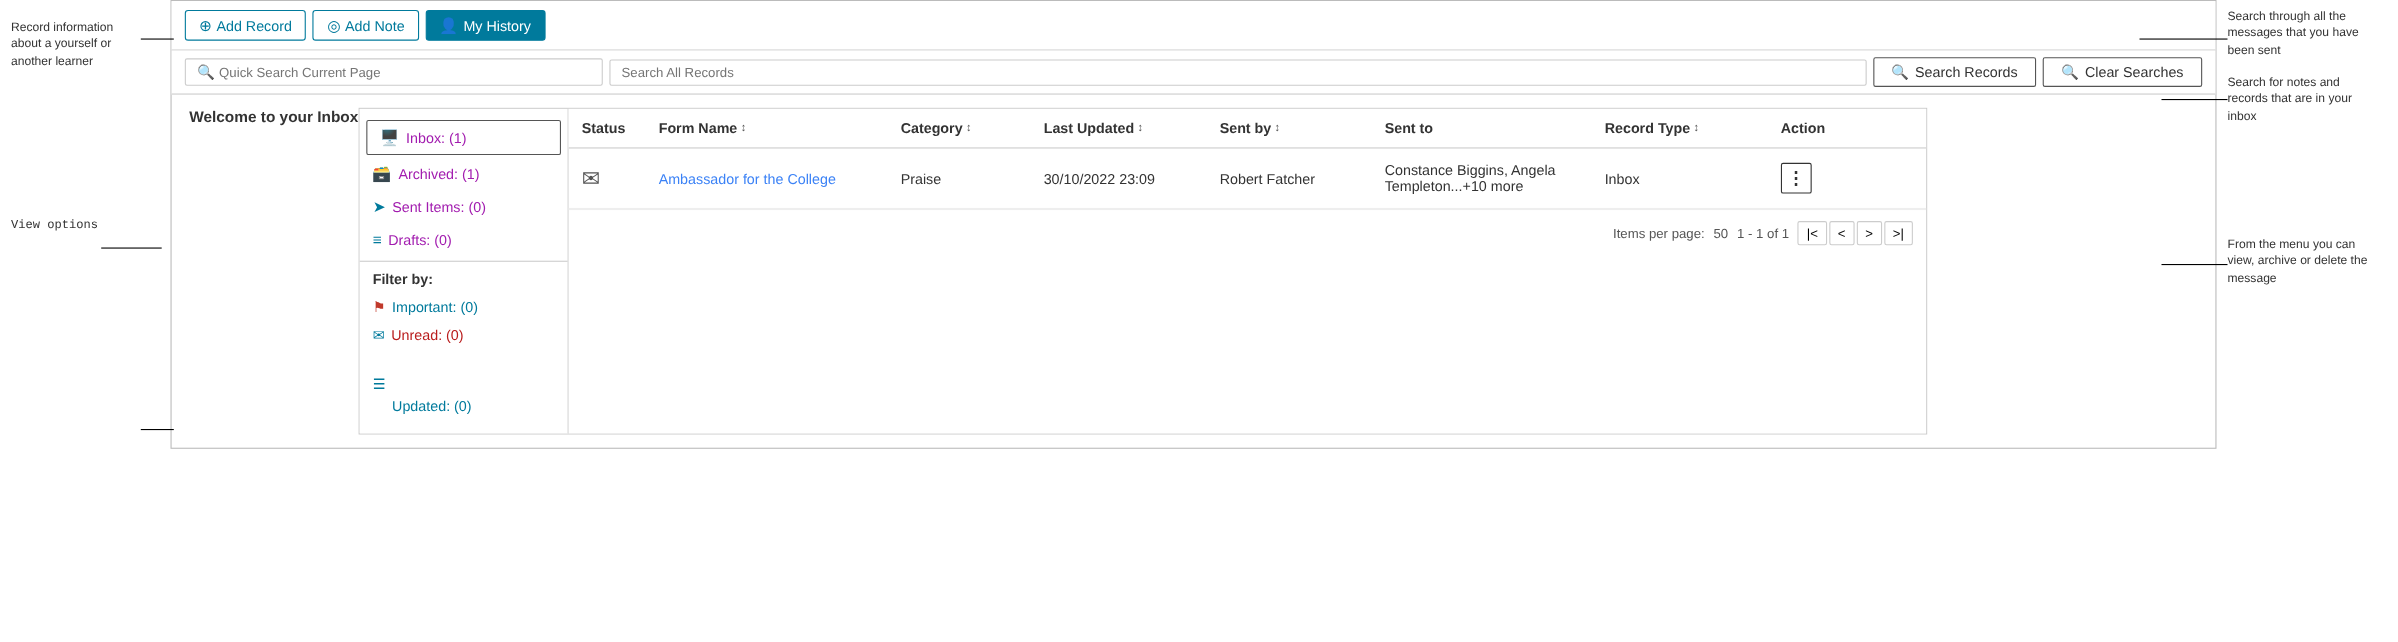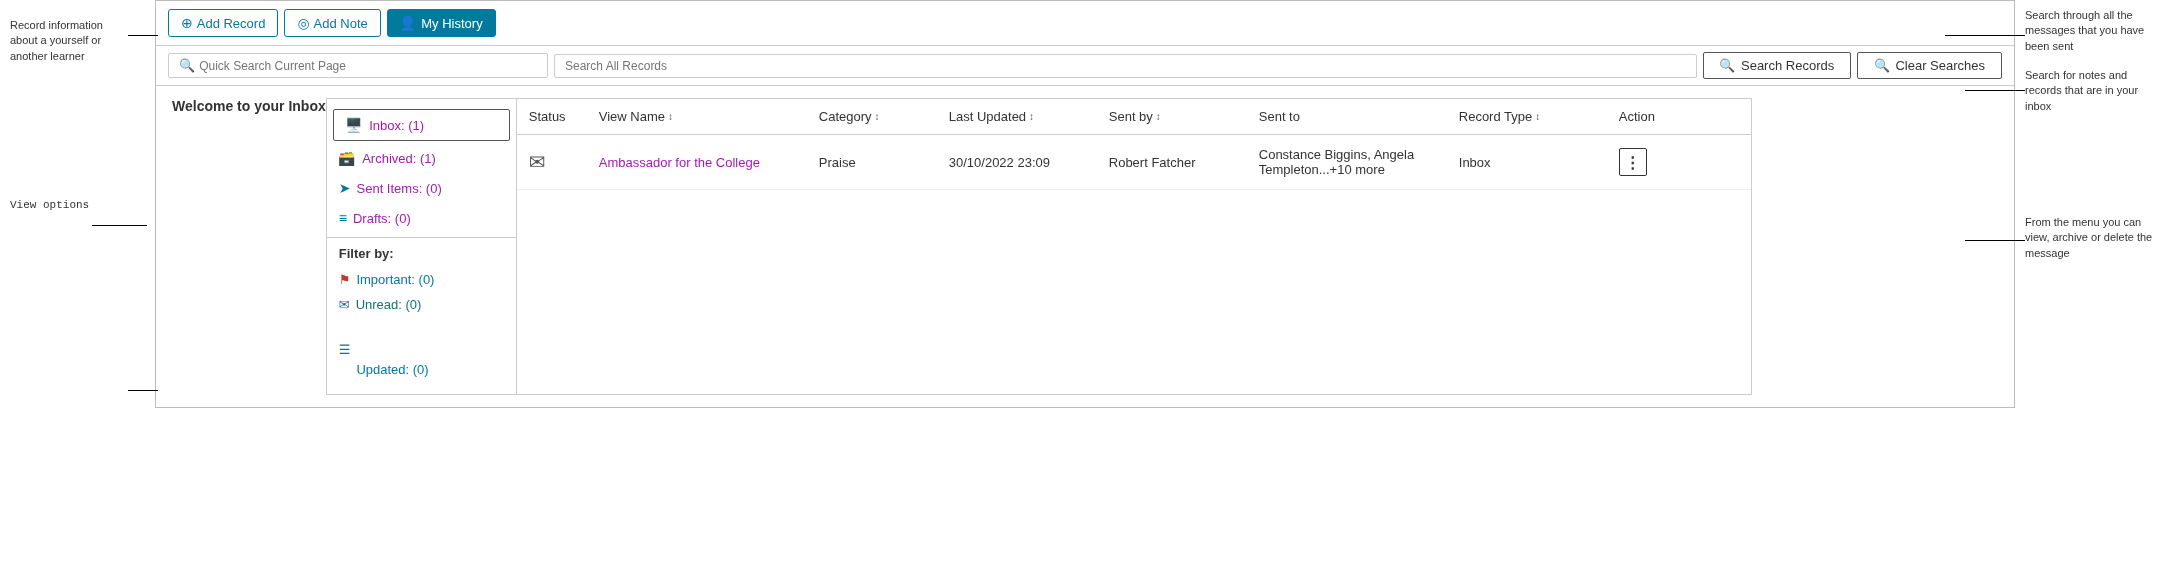--- a/index.html
+++ b/index.html
@@ -33,26 +33,26 @@
     .nav-label { color: #a21caf; }
 
     .filter-section { padding: 8px 12px 4px; border-top: 1px solid #ccc; margin-top: 4px; }
     .filter-title { font-size: 13px; font-weight: 600; margin-bottom: 6px; }
     .filter-item { display: flex; align-items: center; gap: 6px; padding: 5px 0; font-size: 13px; cursor: pointer; }
     .filter-icon { font-size: 13px; }
 
     
     .table-area { flex: 1; background: #fff; padding: 0; }
     .table-header { display: grid; grid-template-columns: 70px 220px 130px 160px 150px 200px 160px 120px; background: #fff; border-bottom: 1px solid #ccc; padding: 10px 12px; }
-    .th { font-size: 13px; font-weight: 400; color: #333; display: flex; align-items: center; gap: 3px; }
+    .th { font-size: 13px; font-weight: 700; color: #333; display: flex; align-items: center; gap: 3px; }
     .sort-icon { font-size: 10px; color: #555; }
 
     .table-row { display: grid; grid-template-columns: 70px 220px 130px 160px 150px 200px 160px 120px; padding: 12px 12px; border-bottom: 1px solid #eee; align-items: center; }
     .td { font-size: 13px; color: #333; }
-    .td a { color: #a21caf; text-decoration: none; }
+    .td a { color: #3b82f6; text-decoration: none; }
 
     .envelope-icon { font-size: 20px; color: #555; }
 
     .action-btn { display: inline-flex; align-items: center; justify-content: center; width: 28px; height: 28px; border: 1.5px solid #333; border-radius: 2px; cursor: pointer; font-size: 16px; font-weight: bold; color: #333; background: #fff; }
 
     
     .pagination { display: flex; justify-content: flex-end; align-items: center; gap: 8px; padding: 10px 12px; font-size: 12px; color: #555; border-top: 1px solid #eee; }
     .page-nav { display: flex; align-items: center; gap: 2px; }
     .page-btn { padding: 3px 7px; border: 1px solid #ccc; background: #fff; cursor: pointer; font-size: 12px; border-radius: 2px; }
   </style>
@@ -144,37 +144,37 @@
           </div>
 
           <div class="filter-section">
             <div class="filter-title">Filter by:</div>
             <div class="filter-item">
               <span class="filter-icon" style="color:#c0392b;">⚑</span>
               <span style="color:#007a9c;">Important: (0)</span>
             </div>
             <div class="filter-item">
               <span class="filter-icon" style="color:#007a9c;">✉</span>
-              <span style="color:#0f766e;">Unread: (0)</span>
+              <span style="color:#b91c1c;">Unread: (0)</span>
             </div>
             <div class="filter-item">
               <span class="filter-icon" style="color:#007a9c;">☰</span>
               <span style="color:#007a9c;margin-top:40px;">Updated: (0)</span>
             </div>
           </div>
         </div>
 
         <div class="table-area">
 
           <div class="table-header">
             <div class="th">
               <span>Status</span>
             </div>
             <div class="th">
-              <span>View Name</span>
+              <span>Form Name</span>
               <span class="sort-icon">↕</span>
             </div>
             <div class="th">
               <span>Category</span>
               <span class="sort-icon">↕</span>
             </div>
             <div class="th">
               <span>Last Updated</span>
               <span class="sort-icon">↕</span>
             </div>
@@ -204,19 +204,30 @@
             <div class="td">Praise</div>
             <div class="td">30/10/2022 23:09</div>
             <div class="td">Robert Fatcher</div>
             <div class="td">Constance Biggins, Angela Templeton...+10 more</div>
             <div class="td">Inbox</div>
             <div class="td">
               <div class="action-btn">⋮</div>
             </div>
           </div>
 
+          <div class="pagination">
+            <span>Items per page:</span>
+            <span>50</span>
+            <span>1 - 1 of 1</span>
+            <div class="page-nav">
+              <button class="page-btn">|&lt;</button>
+              <button class="page-btn">&lt;</button>
+              <button class="page-btn">&gt;</button>
+              <button class="page-btn">&gt;|</button>
+            </div>
+          </div>
         </div>
 
       </div>
     </div>
   </div>
 
 </div>
 
 </body></html>

